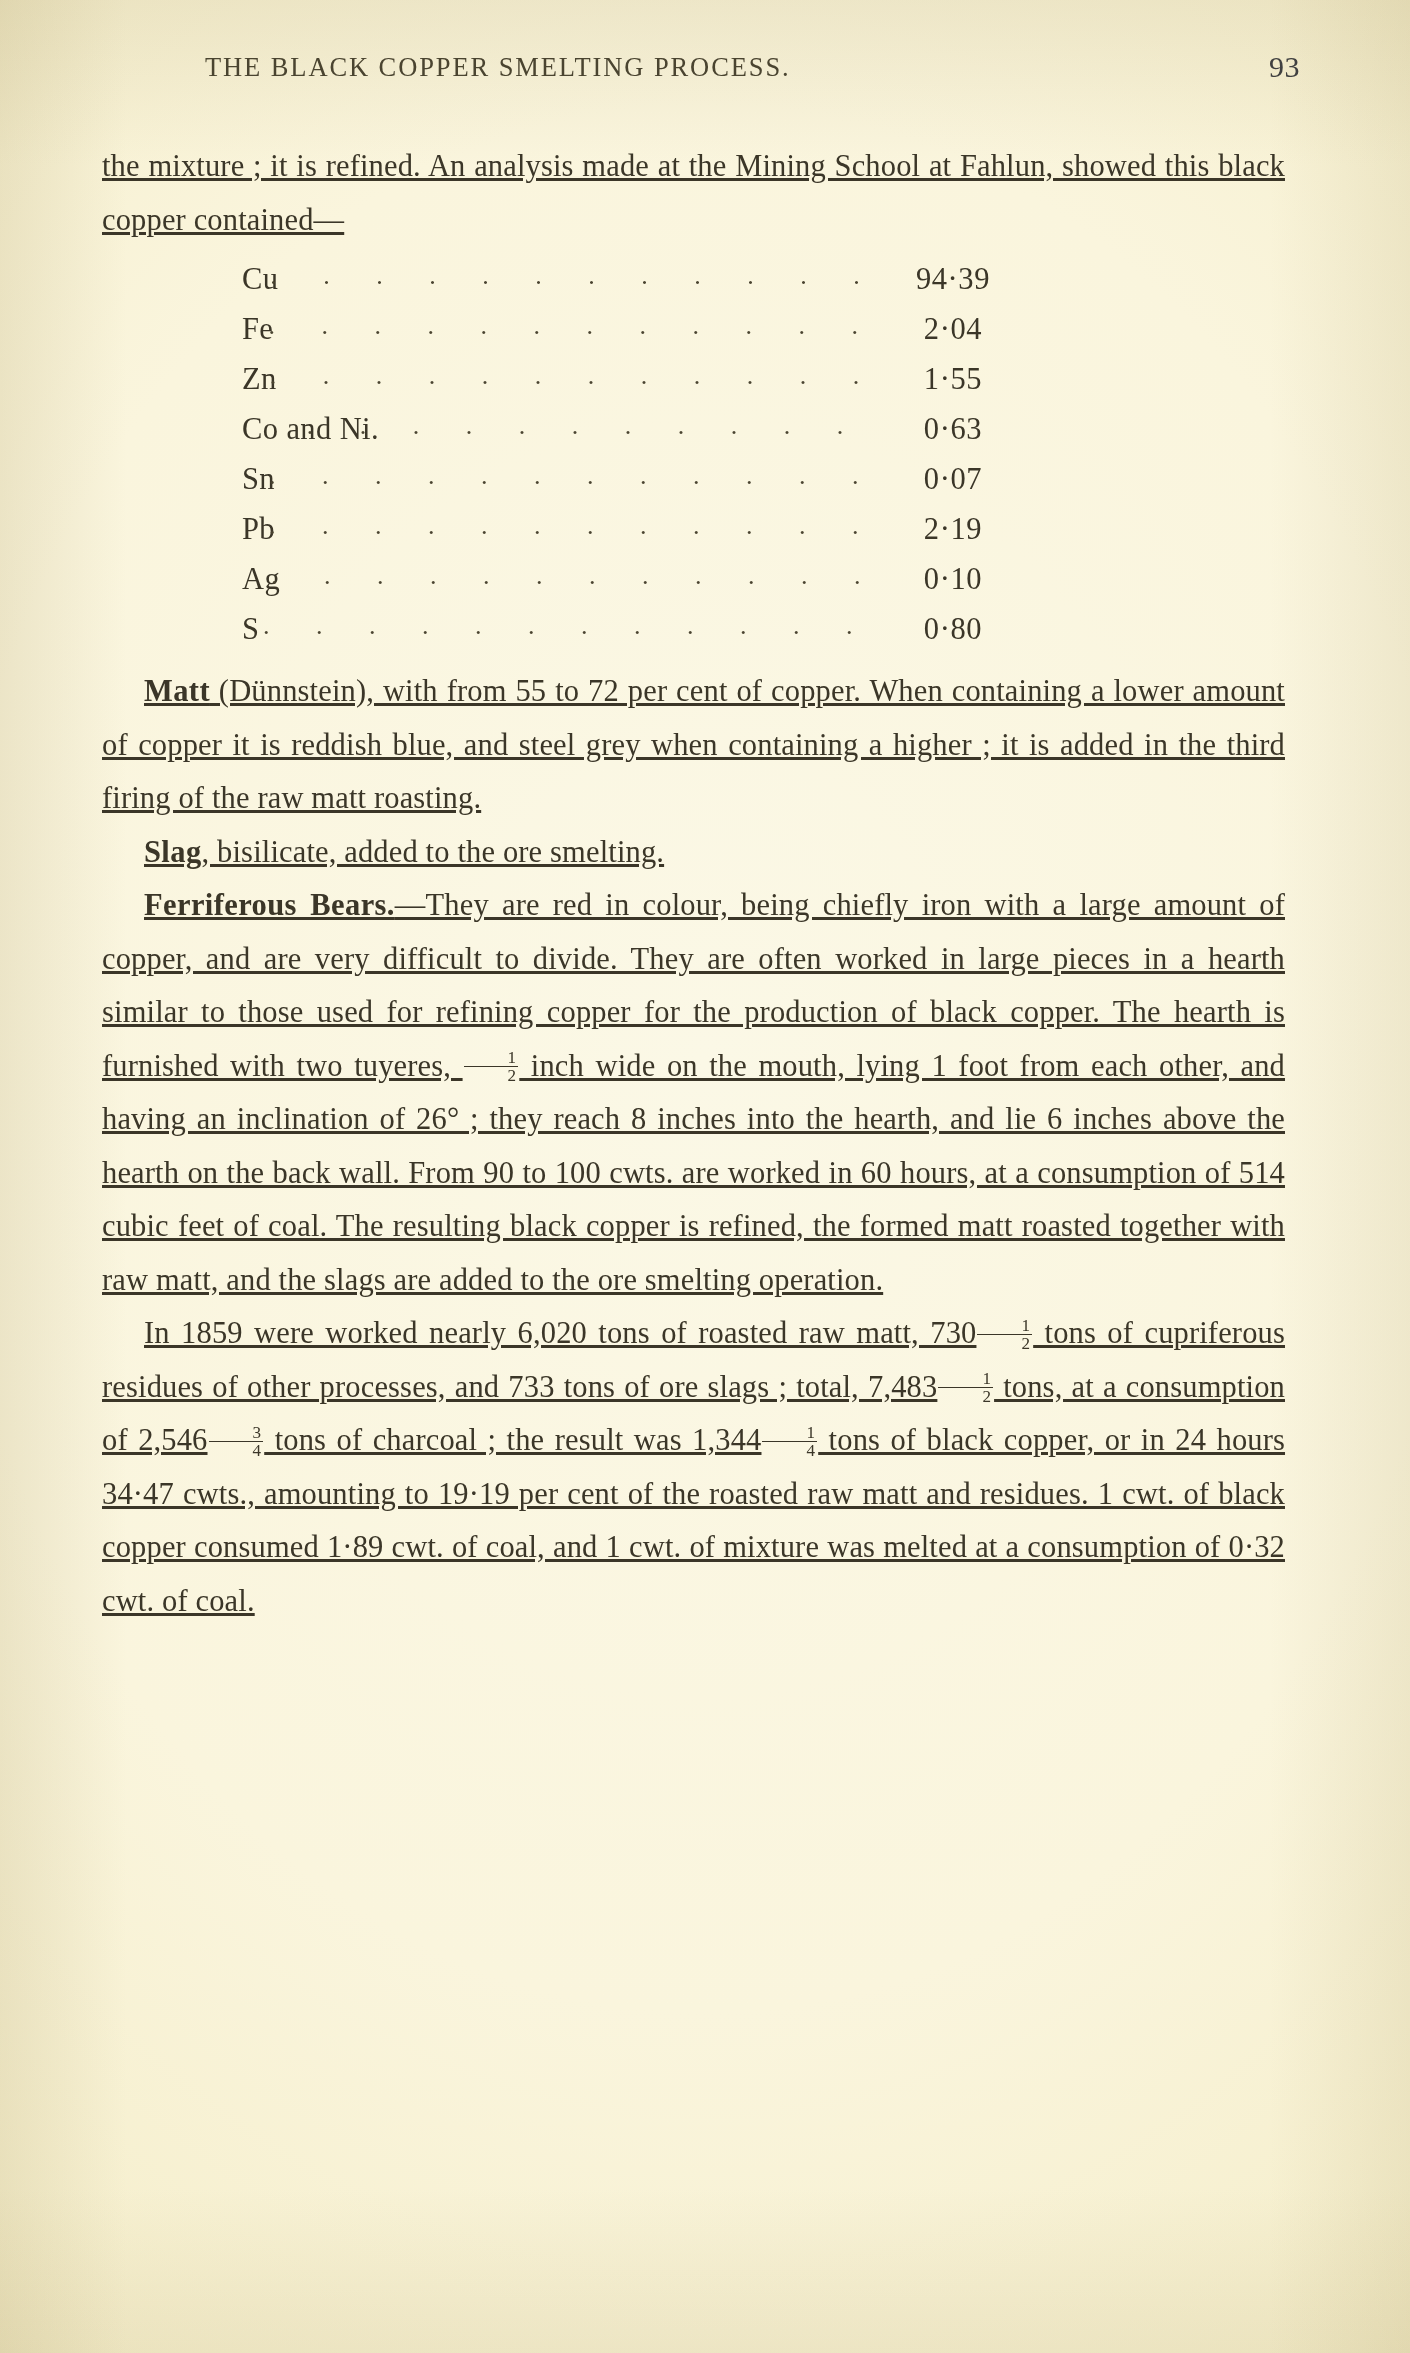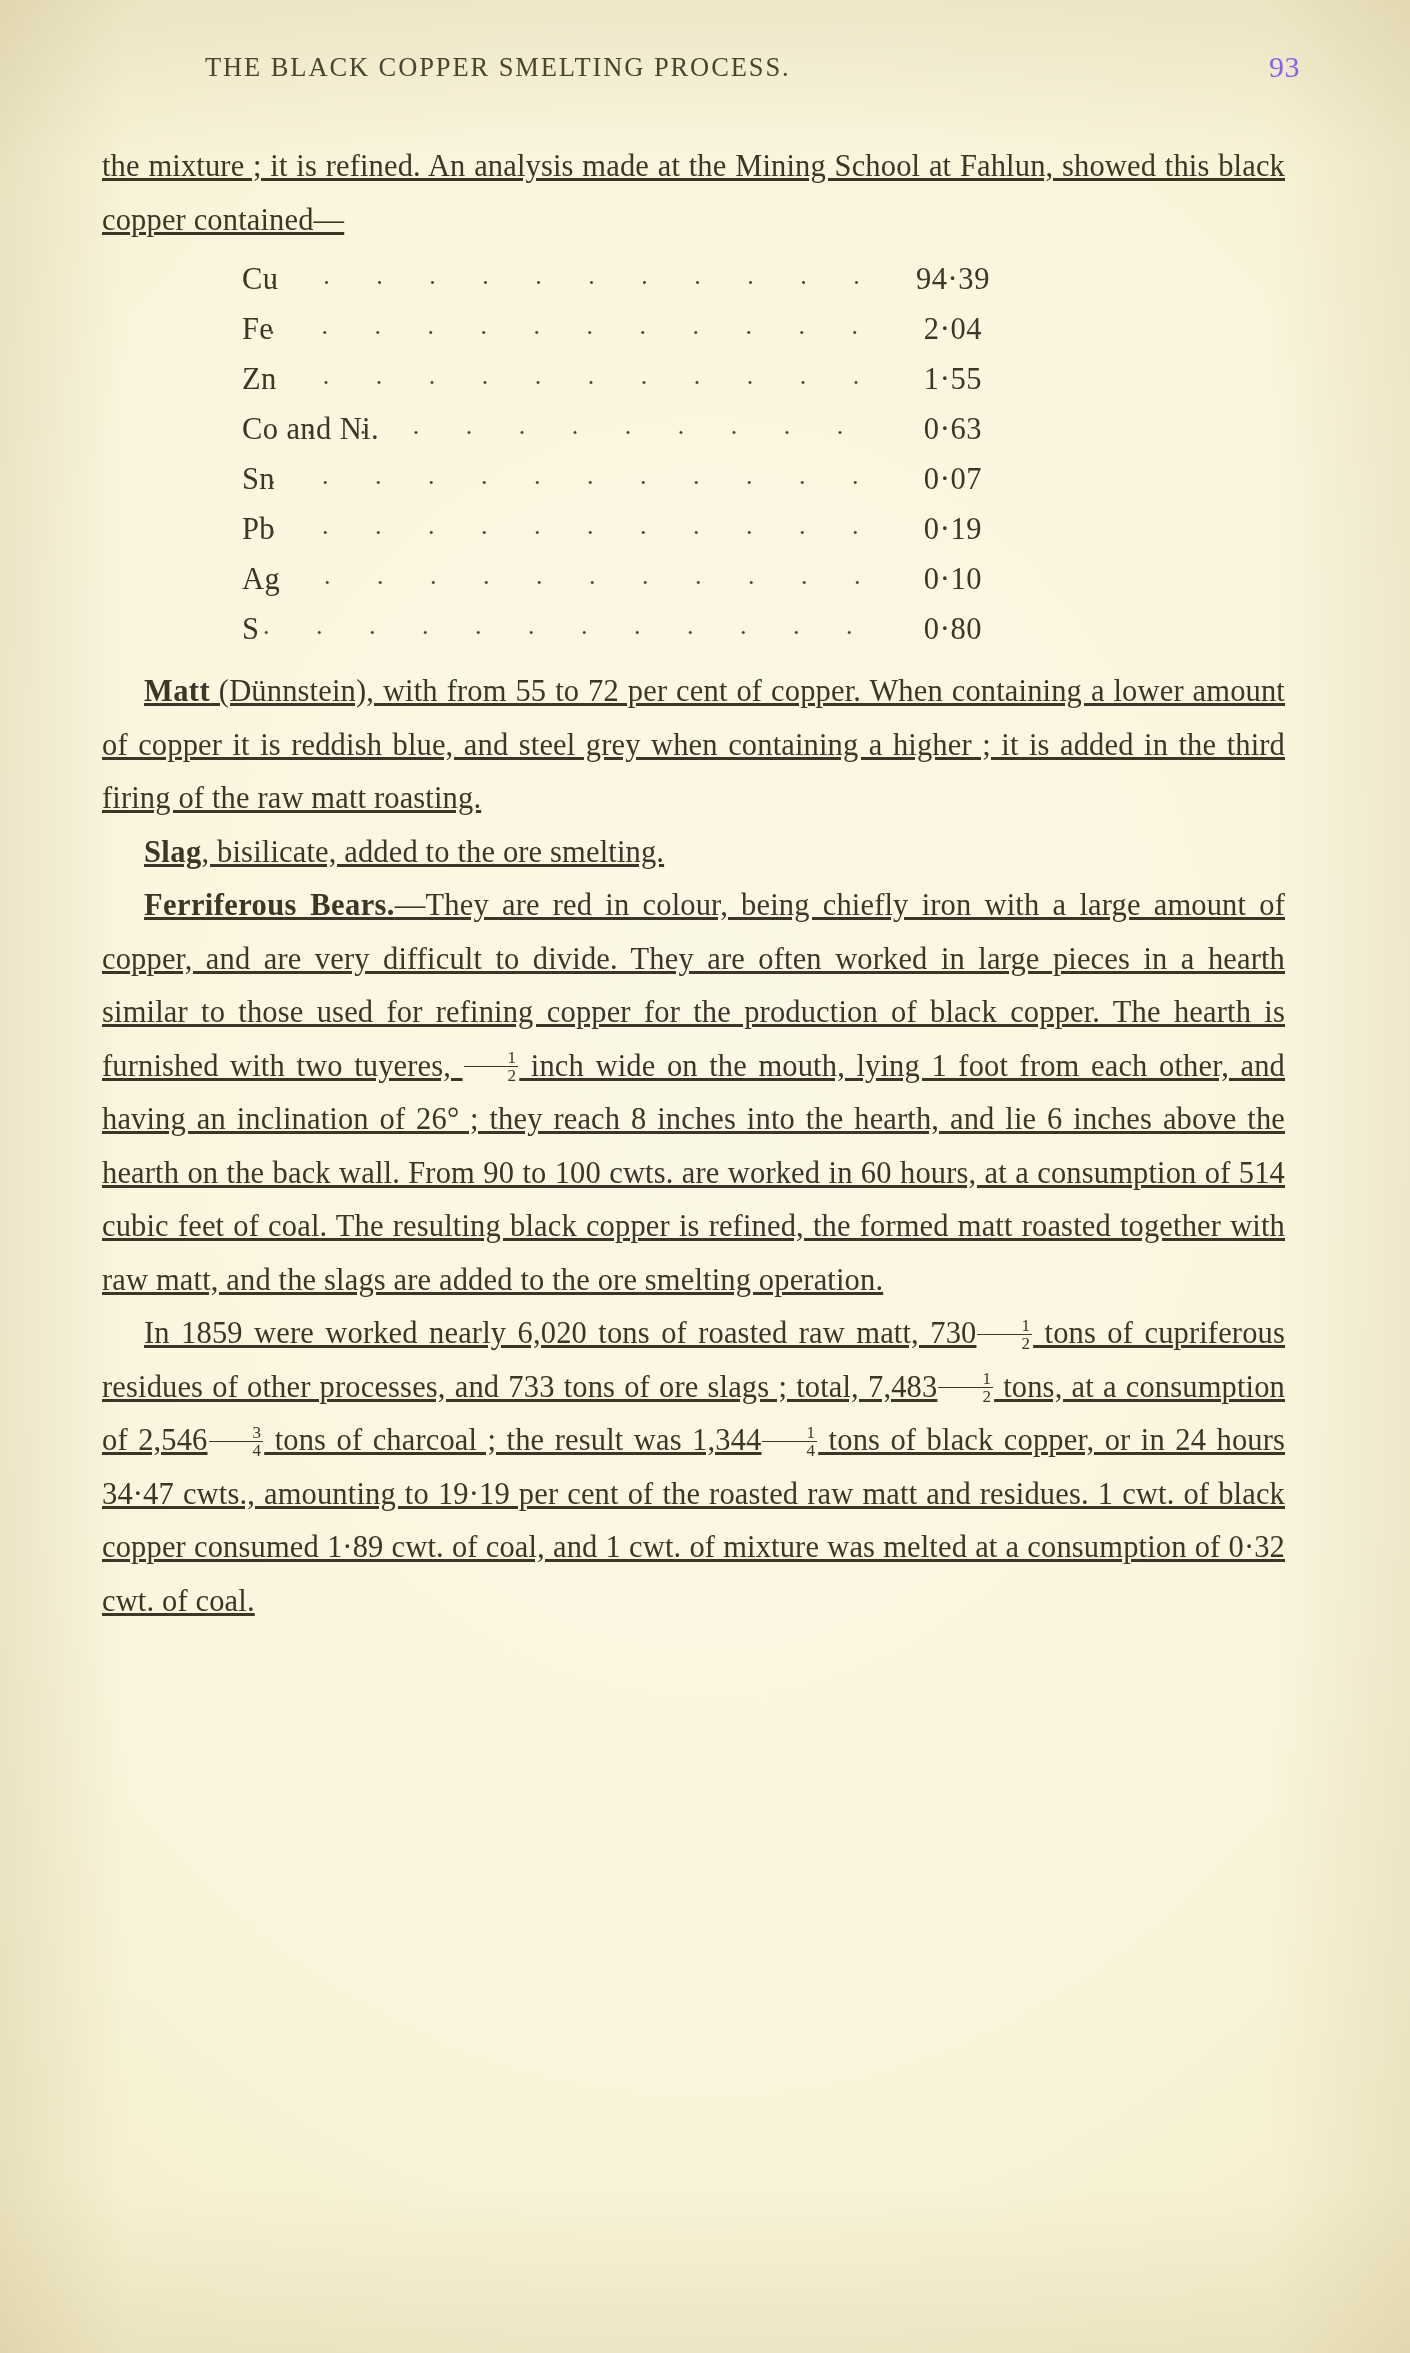--- a/index.html
+++ b/index.html
@@ -58,21 +58,21 @@
     color: #4a4430;
     white-space: nowrap;
     font-variant: small-caps;
     text-transform: uppercase;
   }
   .folio {
     position: absolute;
     right: 0;
     top: -2px;
     font-size: 30px;
-    color: #8b5cf6;
+    color: #404040;
     letter-spacing: 0.5px;
   }
   
   .body {
     margin-top: 28px;
     margin-left: 52px;
     margin-right: 75px;
     font-size: 30.5px;
     line-height: 53.5px;
     color: #3b3628;
@@ -177,21 +177,21 @@
             <span class="aval">0·63</span>
           </div>
           <div class="arow">
             <span class="aname">Sn</span>
             <span class="adots">. . . . . . . . . . . . . . . . . . . . . . . . . . . . . .</span>
             <span class="aval">0·07</span>
           </div>
           <div class="arow">
             <span class="aname">Pb</span>
             <span class="adots">. . . . . . . . . . . . . . . . . . . . . . . . . . . . . .</span>
-            <span class="aval">0·19</span>
+            <span class="aval">2·19</span>
           </div>
           <div class="arow">
             <span class="aname">Ag</span>
             <span class="adots">. . . . . . . . . . . . . . . . . . . . . . . . . . . . . .</span>
             <span class="aval">0·10</span>
           </div>
           <div class="arow">
             <span class="aname">S</span>
             <span class="adots">. . . . . . . . . . . . . . . . . . . . . . . . . . . . . .</span>
             <span class="aval">0·80</span>

